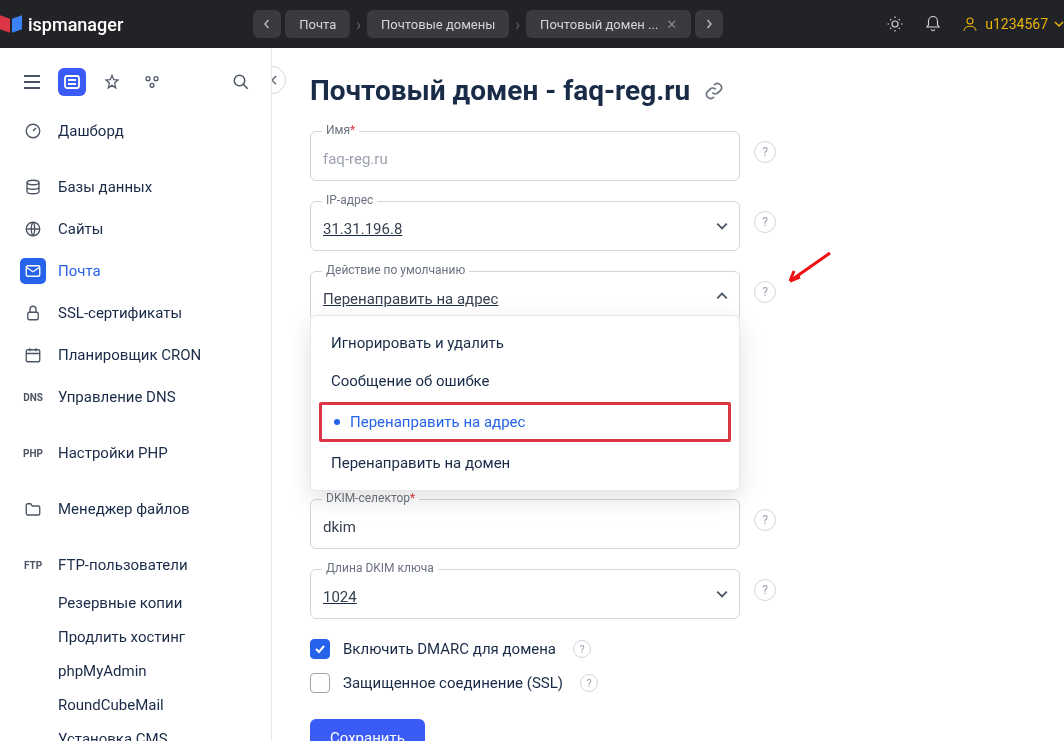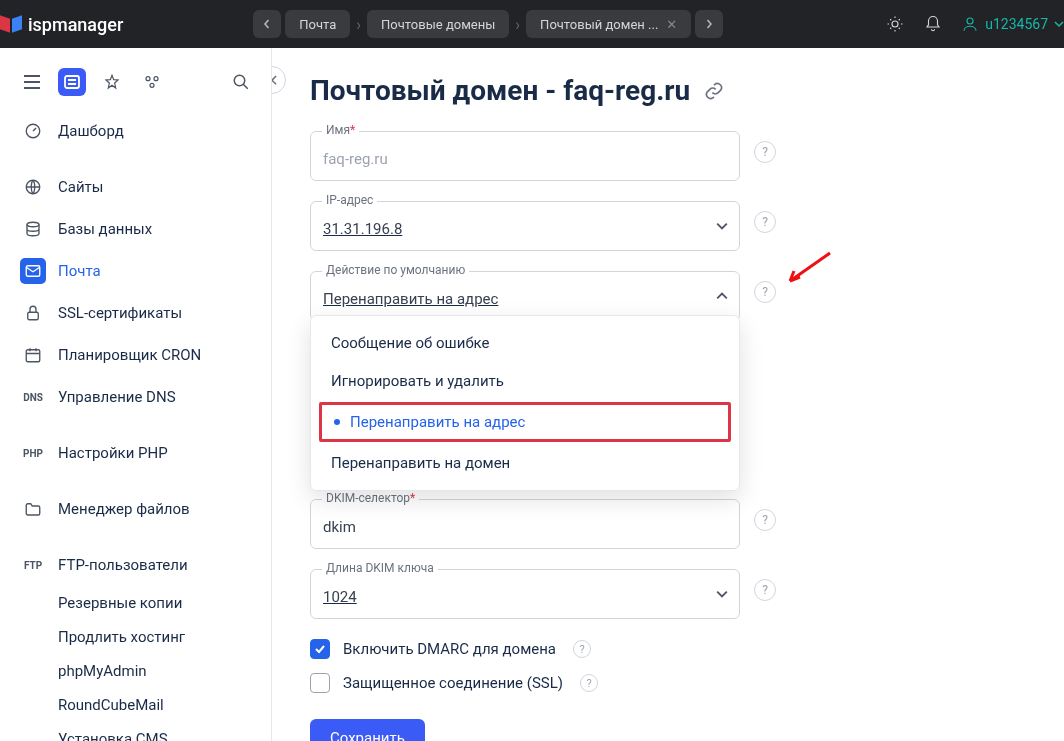--- a/index.html
+++ b/index.html
@@ -10,21 +10,21 @@
 .logo-icon { width: 22px; height: 18px; position: relative; }
 .logo-icon::before { content:''; position:absolute; left:0; top:2px; width:10px; height:14px; background:#dc3545; transform: skewY(20deg); }
 .logo-icon::after { content:''; position:absolute; right:0; top:2px; width:10px; height:14px; background:#3b82f6; transform: skewY(-20deg); }
 .breadcrumbs { display: flex; align-items: center; gap: 4px; margin-left: 130px; }
 .bc-btn { width: 28px; height: 28px; border-radius: 6px; background: #3a3b3f; display:flex; align-items:center; justify-content:center; cursor:pointer; color:#bbb; }
 .bc-pill { height: 28px; padding: 0 14px; background: #3a3b3f; border-radius: 6px; display:flex; align-items:center; font-size:13px; color:#d4d5d7; cursor:pointer; }
 .bc-close { margin-left: 8px; color: #888; }
 .bc-sep { color:#666; margin: 0 2px; }
 .top-right { margin-left:auto; display:flex; align-items:center; gap:18px; }
 .tr-icon { width:20px; height:20px; display:flex; align-items:center; justify-content:center; color:#d4d5d7; cursor:pointer; }
-.user-badge { display:flex; align-items:center; gap:6px; font-size:14px; color:#14b8a6; cursor:pointer; }
+.user-badge { display:flex; align-items:center; gap:6px; font-size:14px; color:#eab308; cursor:pointer; }
 
 .main { display:flex; height: 693px; }
 .sidebar { width: 272px; border-right: 1px solid #e5e7eb; padding-top: 12px; position: relative; overflow-y: auto; }
 .sb-toolbar { display:flex; align-items:center; gap:12px; padding: 8px 16px 14px 18px; }
 .sb-tool { width:28px; height:28px; display:flex; align-items:center; justify-content:center; border-radius:6px; cursor:pointer; color:#4b5563; }
 .sb-tool.active { background:#3b5bf6; color:#fff; }
 .sb-search { margin-left:auto; }
 .sb-item { display:flex; align-items:center; gap:12px; padding: 8px 16px 8px 20px; font-size:15px; color:#1a2b48; cursor:pointer; }
 .sb-item.active { color:#2563eb; }
 .sb-item.active .sb-icon-wrap { background:#2563eb; color:#fff; }
@@ -167,34 +167,34 @@
             <circle cx="12" cy="12" r="9"></circle>
             <path d="M12 12l4-4"></path>
           </svg>
         </span>
       <span>Дашборд</span>
     </div>
     <div class="sb-spacer"></div>
     <div class="sb-item">
       <span class="sb-icon-wrap">
           <svg width="18" height="18" viewBox="0 0 24 24" fill="none" stroke="currentColor" stroke-width="1.8">
+            <ellipse cx="12" cy="6" rx="8" ry="3"></ellipse>
+            <path d="M4 6v12c0 1.7 3.6 3 8 3s8-1.3 8-3V6M4 12c0 1.7 3.6 3 8 3s8-1.3 8-3"></path>
+          </svg>
+        </span>
+      <span>Базы данных</span>
+    </div>
+    <div class="sb-item">
+      <span class="sb-icon-wrap">
+          <svg width="18" height="18" viewBox="0 0 24 24" fill="none" stroke="currentColor" stroke-width="1.8">
             <circle cx="12" cy="12" r="9"></circle>
             <path d="M3 12h18M12 3c3 3 3 15 0 18M12 3c-3 3-3 15 0 18"></path>
           </svg>
         </span>
       <span>Сайты</span>
-    </div>
-    <div class="sb-item">
-      <span class="sb-icon-wrap">
-          <svg width="18" height="18" viewBox="0 0 24 24" fill="none" stroke="currentColor" stroke-width="1.8">
-            <ellipse cx="12" cy="6" rx="8" ry="3"></ellipse>
-            <path d="M4 6v12c0 1.7 3.6 3 8 3s8-1.3 8-3V6M4 12c0 1.7 3.6 3 8 3s8-1.3 8-3"></path>
-          </svg>
-        </span>
-      <span>Базы данных</span>
     </div>
     <div class="sb-item active">
       <span class="sb-icon-wrap">
           <svg width="18" height="18" viewBox="0 0 24 24" fill="none" stroke="currentColor" stroke-width="1.8">
             <rect x="3" y="5" width="18" height="14" rx="2"></rect>
             <path d="M3 7l9 6 9-6"></path>
           </svg>
         </span>
       <span>Почта</span>
     </div>
@@ -307,24 +307,24 @@
       </div>
       <span class="help">?</span>
       <div class="arrow-annotation">
         <svg width="48" height="36" viewBox="0 0 48 36">
             <path d="M46 2 L6 30" stroke="#e11" stroke-width="3"></path>
             <path d="M6 30 L16 26 M6 30 L10 20" stroke="#e11" stroke-width="3"></path>
           </svg>
       </div>
       <div class="dropdown-menu">
         <div class="dd-item">
-            <span>Сообщение об ошибке</span>
+            <span>Игнорировать и удалить</span>
           </div>
         <div class="dd-item">
-            <span>Игнорировать и удалить</span>
+            <span>Сообщение об ошибке</span>
           </div>
         <div class="dd-highlight">
           <div class="dd-item selected">
             <span class="dd-dot"></span>
             <span>Перенаправить на адрес</span>
           </div>
         </div>
         <div class="dd-item">
             <span>Перенаправить на домен</span>
           </div>

